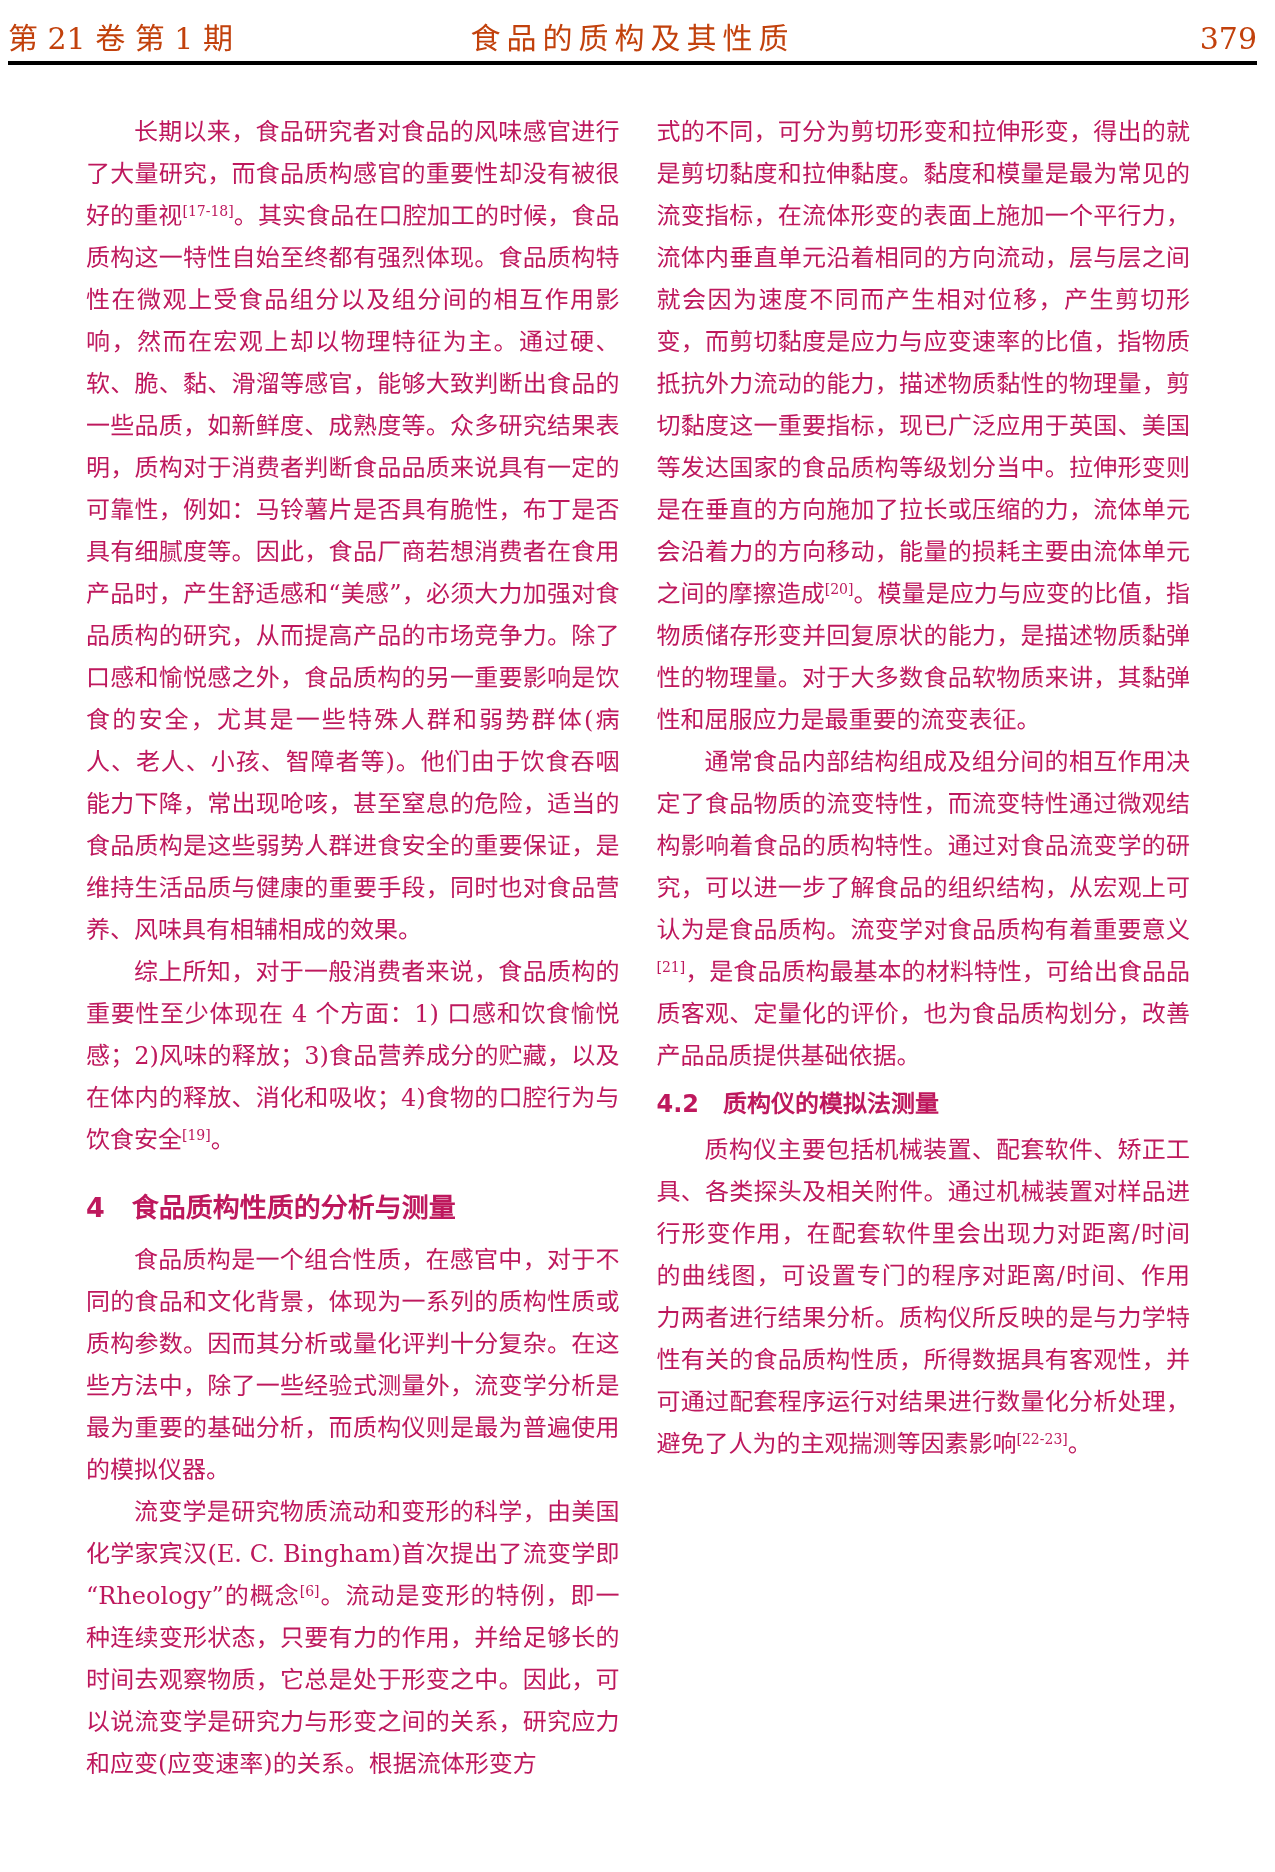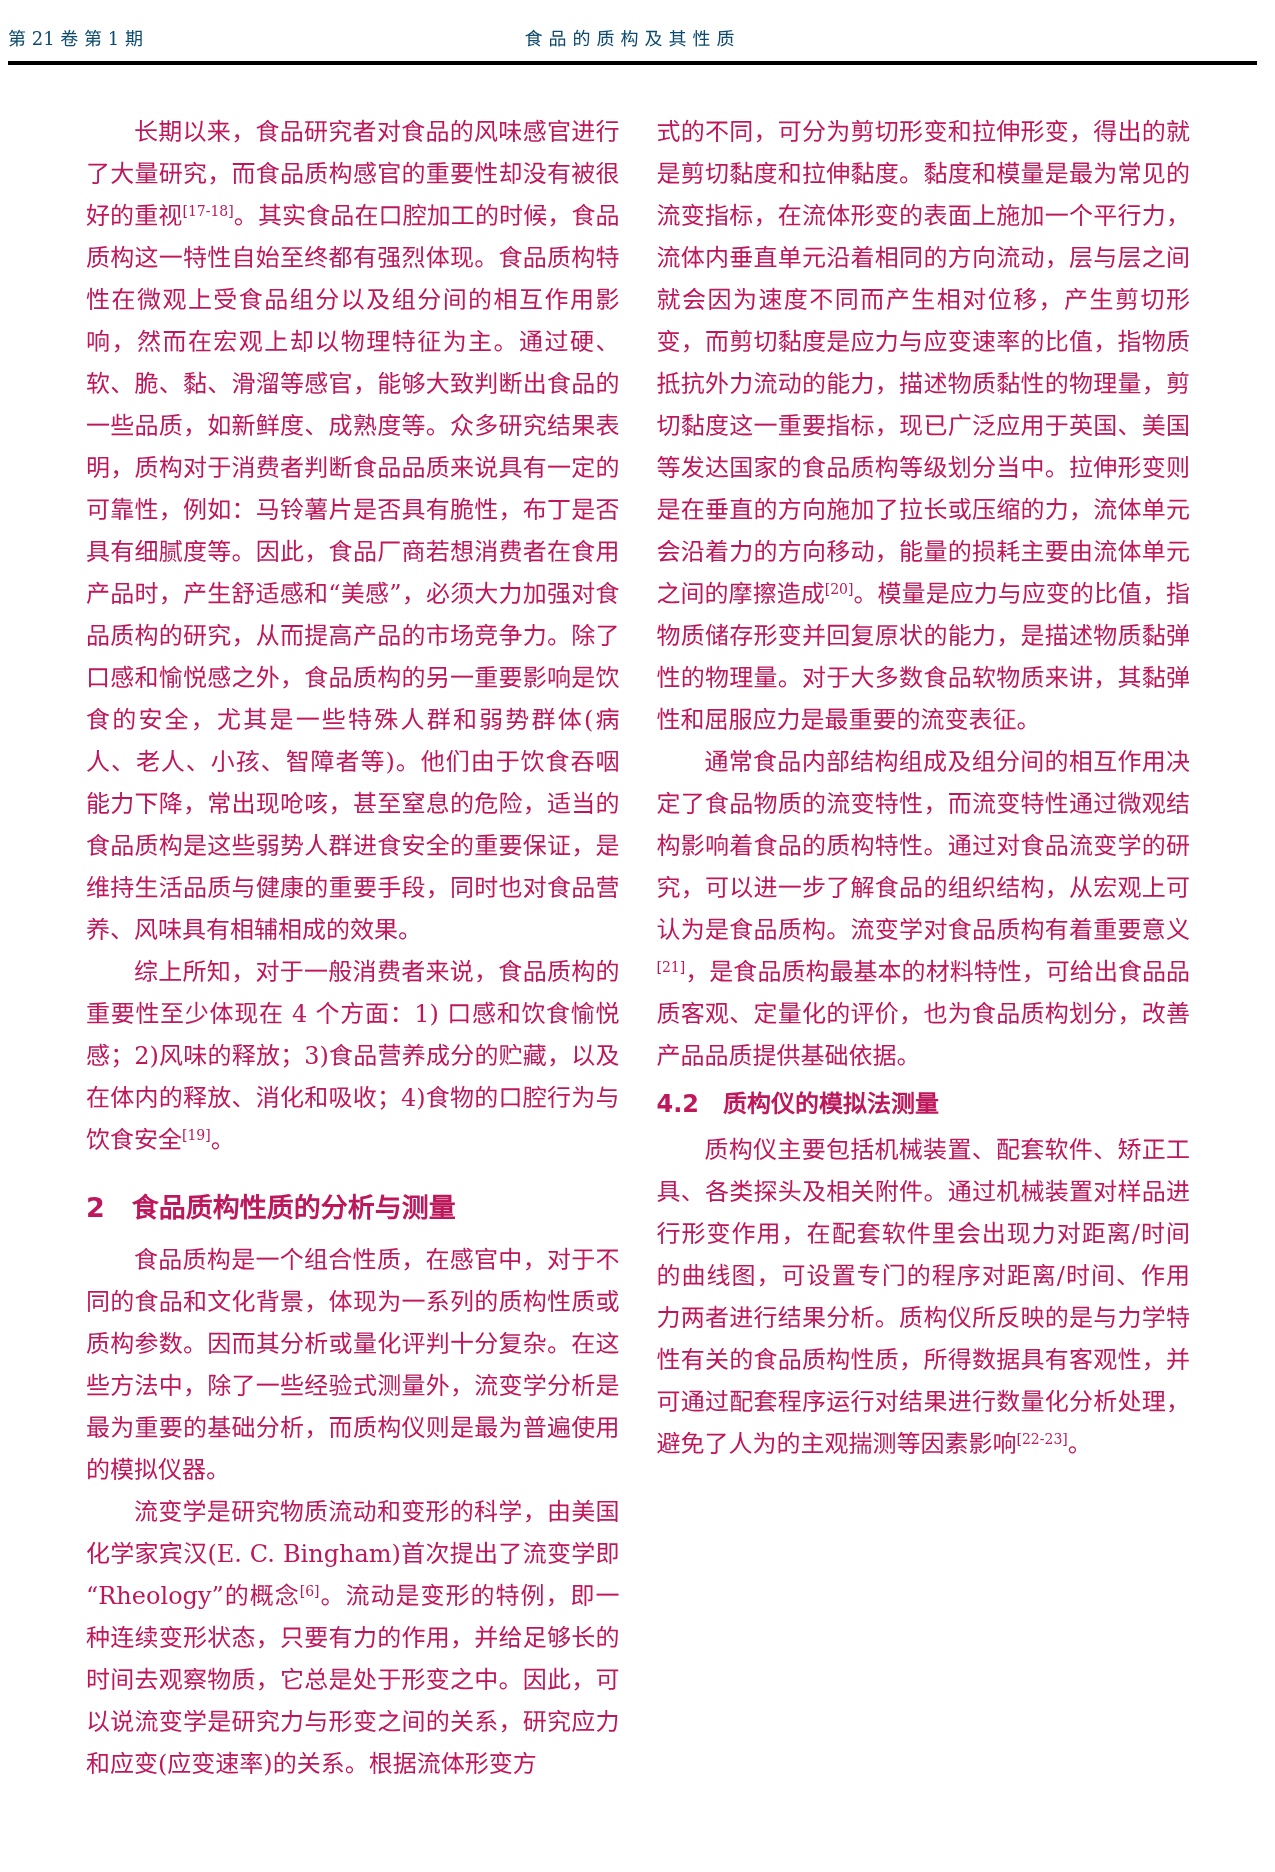--- a/index.html
+++ b/index.html
@@ -17,23 +17,23 @@
     box-sizing: border-box;
     font-family: "DejaVu Serif", "Liberation Serif", serif;
   }
   .header-wrap {
     margin: 24px 18px 0 8px;
   }
   .page-header {
     display: grid;
     grid-template-columns: 1fr auto 1fr;
     align-items: baseline;
-    font-size: 18px;
+    font-size: 30px;
     line-height: 30px;
-    color: #0c4a6e;
+    color: #c2410c;
   }
   .h-left  { text-align: left;  white-space: nowrap; }
   .h-center{ text-align: center; letter-spacing: 6px; white-space: nowrap; }
   .h-right { text-align: right; white-space: nowrap; font-family: "DejaVu Serif", "Liberation Serif", serif; }
   .header-rule {
     height: 4px;
     background: #000000;
     margin-top: 7px;
   }
   .columns {
@@ -81,29 +81,30 @@
 </style>
 </head>
 <body>
 
 <div class="page">
 
   <div class="header-wrap">
     <div class="page-header">
       <span class="h-left">第 21 卷 第 1 期</span>
       <span class="h-center">食品的质构及其性质</span>
+      <span class="h-right">379</span>
     </div>
     <div class="header-rule"></div>
   </div>
 
   <div class="columns">
     <div class="col">
         <p class="p ind">长期以来，食品研究者对食品的风味感官进行了大量研究，而食品质构感官的重要性却没有被很好的重视<sup>[17-18]</sup>。其实食品在口腔加工的时候，食品质构这一特性自始至终都有强烈体现。食品质构特性在微观上受食品组分以及组分间的相互作用影响，然而在宏观上却以物理特征为主。通过硬、软、脆、黏、滑溜等感官，能够大致判断出食品的一些品质，如新鲜度、成熟度等。众多研究结果表明，质构对于消费者判断食品品质来说具有一定的可靠性，例如：马铃薯片是否具有脆性，布丁是否具有细腻度等。因此，食品厂商若想消费者在食用产品时，产生舒适感和“美感”，必须大力加强对食品质构的研究，从而提高产品的市场竞争力。除了口感和愉悦感之外，食品质构的另一重要影响是饮食的安全，尤其是一些特殊人群和弱势群体(病人、老人、小孩、智障者等)。他们由于饮食吞咽能力下降，常出现呛咳，甚至窒息的危险，适当的食品质构是这些弱势人群进食安全的重要保证，是维持生活品质与健康的重要手段，同时也对食品营养、风味具有相辅相成的效果。</p>
         <p class="p ind">综上所知，对于一般消费者来说，食品质构的重要性至少体现在 4 个方面：1) 口感和饮食愉悦感；2)风味的释放；3)食品营养成分的贮藏，以及在体内的释放、消化和吸收；4)食物的口腔行为与饮食安全<sup>[19]</sup>。</p>
-        <h2 class="h1">2　食品质构性质的分析与测量</h2>
+        <h2 class="h1">4　食品质构性质的分析与测量</h2>
         <p class="p ind">食品质构是一个组合性质，在感官中，对于不同的食品和文化背景，体现为一系列的质构性质或质构参数。因而其分析或量化评判十分复杂。在这些方法中，除了一些经验式测量外，流变学分析是最为重要的基础分析，而质构仪则是最为普遍使用的模拟仪器。</p>
         <p class="p ind">流变学是研究物质流动和变形的科学，由美国化学家宾汉(E. C. Bingham)首次提出了流变学即“Rheology”的概念<sup>[6]</sup>。流动是变形的特例，即一种连续变形状态，只要有力的作用，并给足够长的时间去观察物质，它总是处于形变之中。因此，可以说流变学是研究力与形变之间的关系，研究应力和应变(应变速率)的关系。根据流体形变方</p>
       </div>
     <div class="col">
         <p class="p">式的不同，可分为剪切形变和拉伸形变，得出的就是剪切黏度和拉伸黏度。黏度和模量是最为常见的流变指标，在流体形变的表面上施加一个平行力，流体内垂直单元沿着相同的方向流动，层与层之间就会因为速度不同而产生相对位移，产生剪切形变，而剪切黏度是应力与应变速率的比值，指物质抵抗外力流动的能力，描述物质黏性的物理量，剪切黏度这一重要指标，现已广泛应用于英国、美国等发达国家的食品质构等级划分当中。拉伸形变则是在垂直的方向施加了拉长或压缩的力，流体单元会沿着力的方向移动，能量的损耗主要由流体单元之间的摩擦造成<sup>[20]</sup>。模量是应力与应变的比值，指物质储存形变并回复原状的能力，是描述物质黏弹性的物理量。对于大多数食品软物质来讲，其黏弹性和屈服应力是最重要的流变表征。</p>
         <p class="p ind">通常食品内部结构组成及组分间的相互作用决定了食品物质的流变特性，而流变特性通过微观结构影响着食品的质构特性。通过对食品流变学的研究，可以进一步了解食品的组织结构，从宏观上可认为是食品质构。流变学对食品质构有着重要意义<sup>[21]</sup>，是食品质构最基本的材料特性，可给出食品品质客观、定量化的评价，也为食品质构划分，改善产品品质提供基础依据。</p>
         <h3 class="h2">4.2　质构仪的模拟法测量</h3>
         <p class="p ind">质构仪主要包括机械装置、配套软件、矫正工具、各类探头及相关附件。通过机械装置对样品进行形变作用，在配套软件里会出现力对距离/时间的曲线图，可设置专门的程序对距离/时间、作用力两者进行结果分析。质构仪所反映的是与力学特性有关的食品质构性质，所得数据具有客观性，并可通过配套程序运行对结果进行数量化分析处理，避免了人为的主观揣测等因素影响<sup>[22-23]</sup>。</p>
       </div>
   </div>

